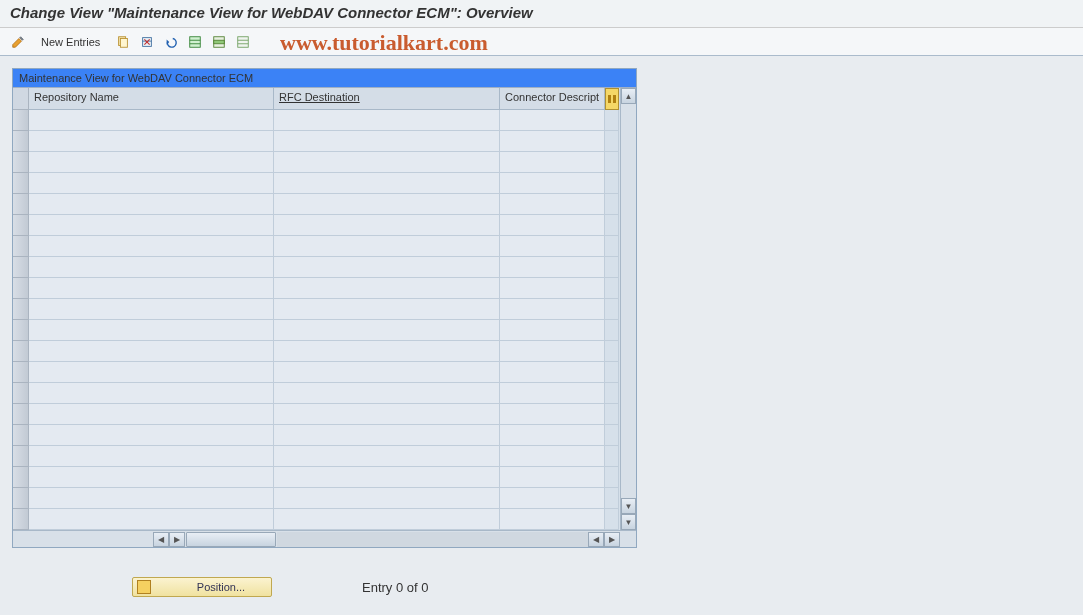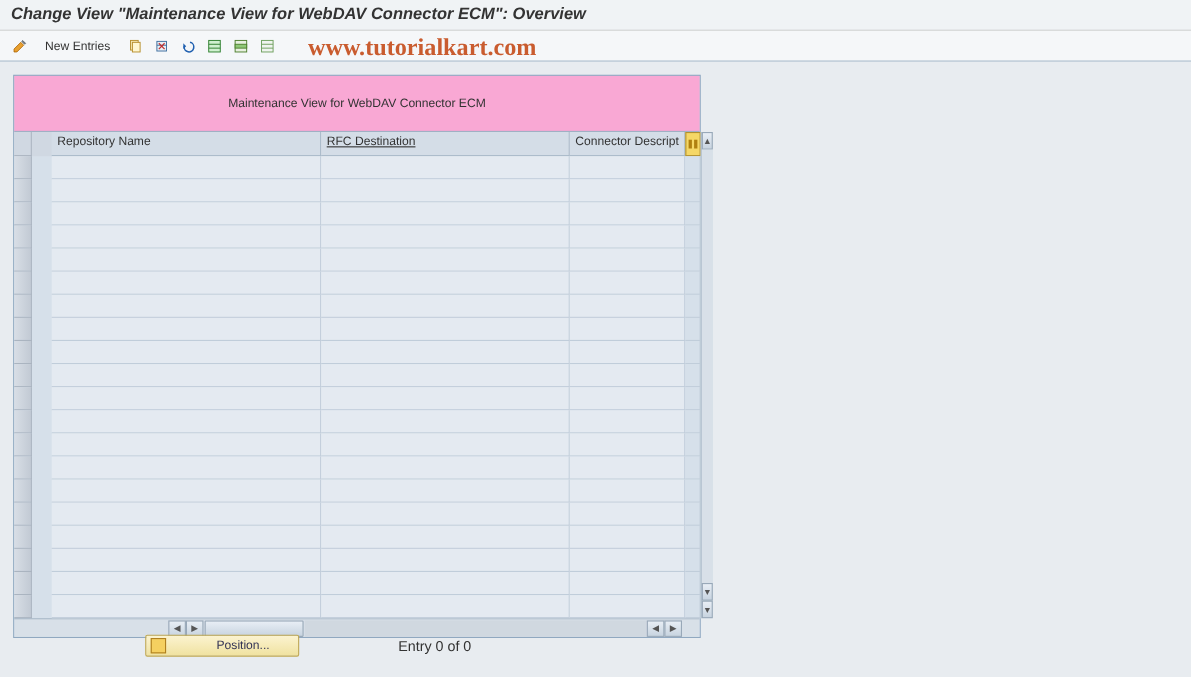--- a/index.html
+++ b/index.html
@@ -70,26 +70,25 @@
     .content-area {
       padding: 12px;
     }
     .panel {
       border: 1px solid #90a8c0;
       background: #c6d5e4;
       width: 625px;
       position: relative;
     }
     .panel-header {
-      background: #f9a8d4;
-      padding: 19px 6px;
+      background: #3b82f6;
+      padding: 3px 6px;
       font-size: 11px;
       color: #333;
       border-bottom: 1px solid #a0b0c4;
-      text-align: center;
     }
     .grid-wrap {
       display: flex;
       background: #d6e0ea;
     }
     .row-selectors {
       display: flex;
       flex-direction: column;
     }
     .row-sel {
@@ -126,21 +125,21 @@
     .grid-data-row {
       display: flex;
       height: 21px;
     }
     .grid-data-cell {
       border-right: 1px solid #c0cdda;
       border-bottom: 1px solid #c0cdda;
       background: #e4eaf1;
       padding: 2px 5px;
     }
-    .col1 { width: 245px; margin-left: 18px; }
+    .col1 { width: 245px; }
     .col2 { width: 226px; text-decoration: underline; }
     .col3 { width: 105px; }
     .config-col {
       width: 14px;
       height: 22px;
       background: #f5d766;
       border: 1px solid #b09030;
       display: flex;
       align-items: center;
       justify-content: center;

